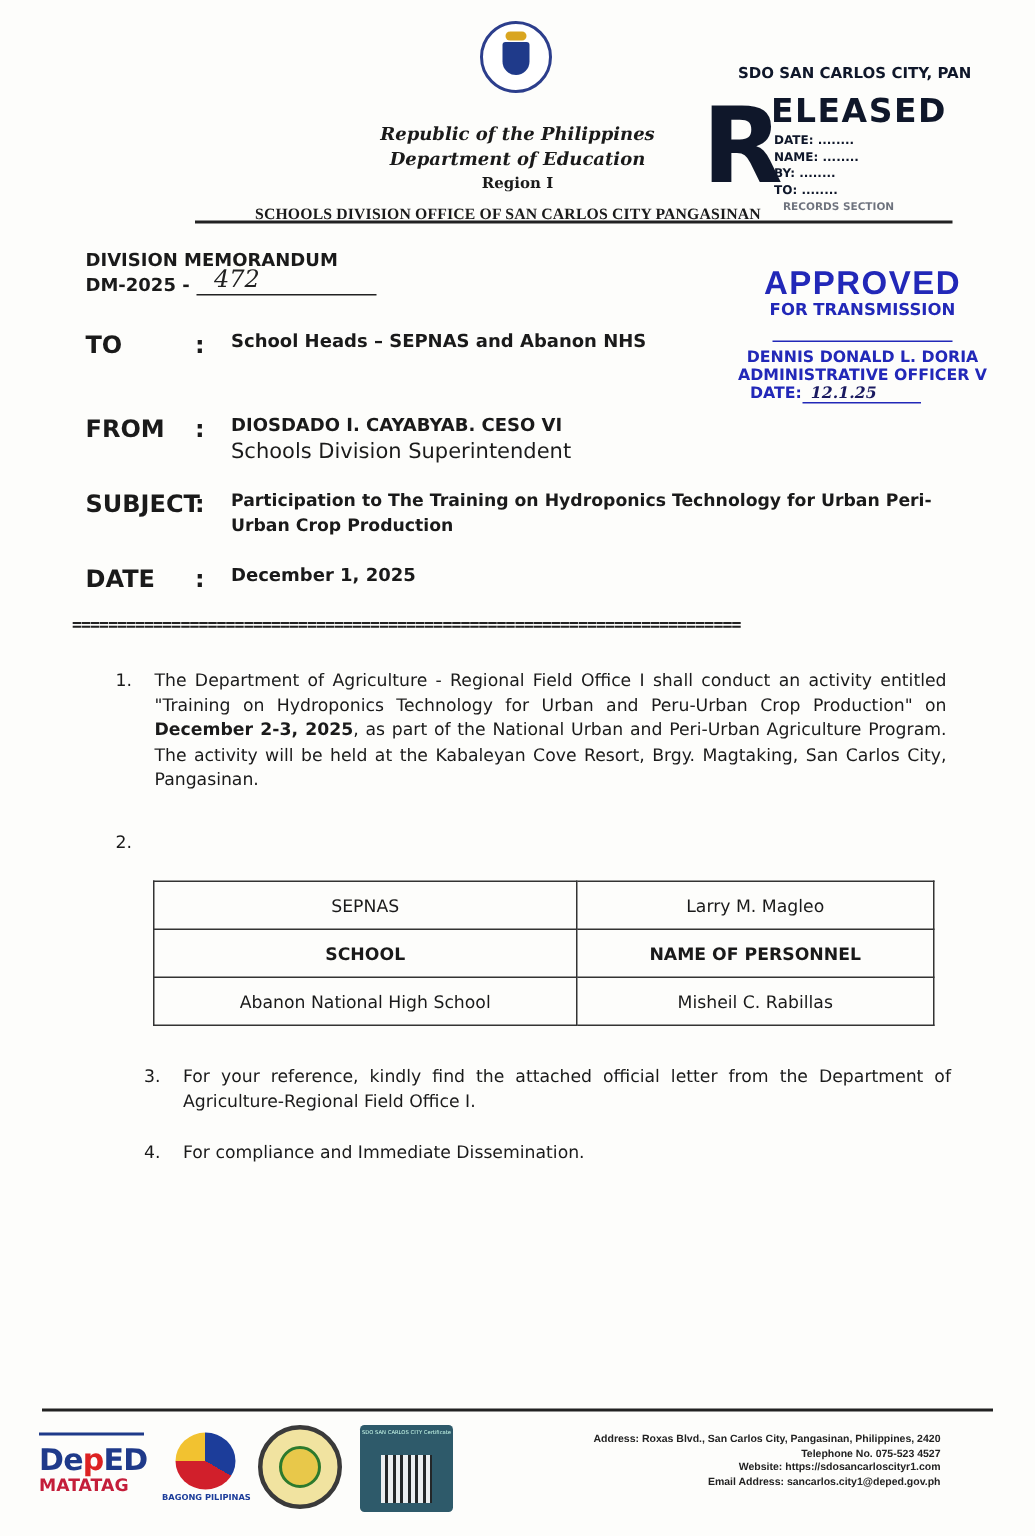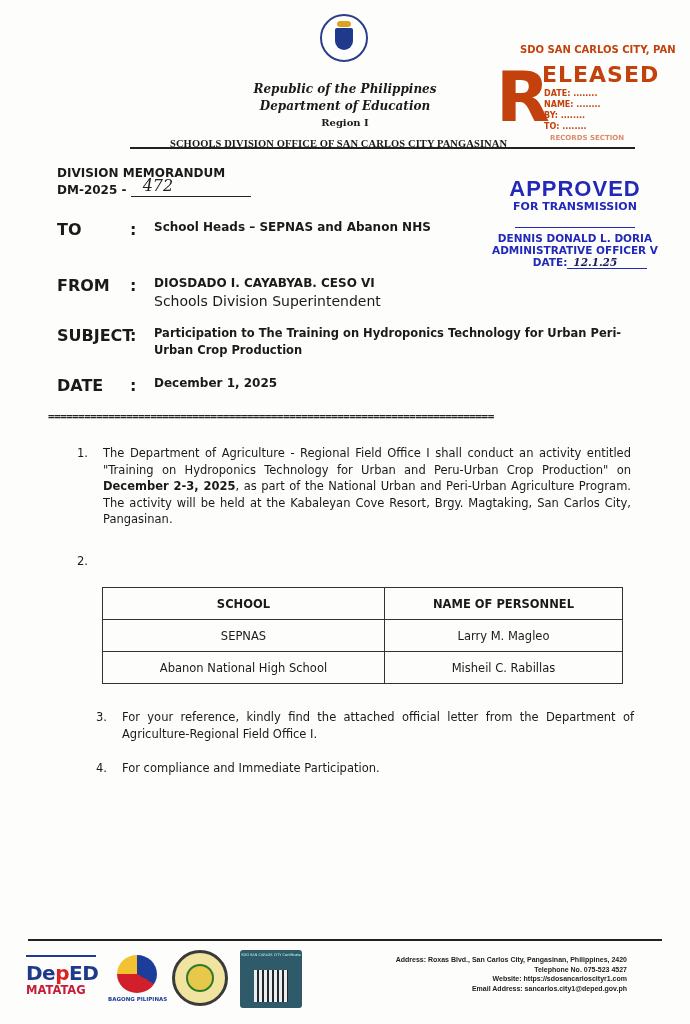--- a/index.html
+++ b/index.html
@@ -11,34 +11,34 @@
   .seal .shield { position:absolute; left:13px; top:12px; width:18px; height:22px; background:#1f3a8a;
           border-radius:2px 2px 9px 9px; }
   .seal .gold { position:absolute; left:15px; top:5px; width:14px; height:6px; background:#d9a520; border-radius:3px; }
   .hdr { left:0; width:690px; text-align:center; font-family:"DejaVu Serif", serif; font-weight:bold; }
   .h1 { top:82px; font-size:12px; font-style:italic; }
   .h2 { top:99px; font-size:12px; font-style:italic; }
   .h3 { top:117px; font-size:10px; }
   .h4 { top:138px; left:170px; width:480px; text-align:left; font-size:10.5px; font-family:"Liberation Serif", serif; font-weight:bold; letter-spacing:0.1px; }
   .hline { left:130px; top:147px; width:505px; height:2px; background:#222; }
 
-  .stamp-released { left:492px; top:42px; width:190px; height:110px; color:#c2410c; font-family:"DejaVu Sans", sans-serif; font-weight:bold; }
+  .stamp-released { left:464px; top:42px; width:190px; height:110px; color:#0f172a; font-family:"DejaVu Sans", sans-serif; font-weight:bold; }
   .stamp-released .top { position:absolute; left:28px; top:2px; font-size:10px; }
   .stamp-released .bigR { position:absolute; left:4px; top:20px; font-size:70px; line-height:70px; font-family:"DejaVu Sans", sans-serif; }
   .stamp-released .word { position:absolute; left:50px; top:20px; font-size:22px; letter-spacing:1px; }
   .stamp-released .lines { position:absolute; left:52px; top:46px; font-size:8px; line-height:11px; }
   .stamp-released .bottom { position:absolute; left:58px; top:92px; font-size:7px; opacity:0.6; }
 
   .stamp-approved { left:470px; top:176px; width:210px; color:#2228b8; font-weight:bold; text-align:center; }
   .stamp-approved .a1 { font-size:22px; letter-spacing:1px; font-family:Liberation Sans, sans-serif; }
   .stamp-approved .a2 { font-size:11px; margin-top:-2px; }
   .stamp-approved .sigline { width:120px; height:1px; background:#2228b8; margin:14px auto 4px; }
   .stamp-approved .a3 { font-size:10.5px; }
   .stamp-approved .a4 { font-size:10.5px; }
-  .stamp-approved .a5 { font-size:10.5px; text-align:center; padding-left:30px; }
+  .stamp-approved .a5 { font-size:10.5px; text-align:left; padding-left:30px; }
   .stamp-approved .a5 span.hw { font-family:"DejaVu Serif", serif; font-style:italic; color:#1a1a60; border-bottom:1px solid #2228b8; padding:0 30px 0 6px; }
 
   .memo { font-family:"DejaVu Sans", sans-serif; font-weight:bold; font-size:12px; }
   .lbl { font-weight:bold; font-size:16px; }
   .val { font-weight:bold; font-size:12px; }
   .sub { font-size:14px; font-weight:normal; }
   .hand { font-family:"DejaVu Serif", serif; font-style:italic; font-weight:normal; color:#222; }
   .dmline { display:inline-block; width:120px; border-bottom:1.5px solid #222; height:14px; vertical-align:bottom; position:relative; }
   .dmline span { position:absolute; left:12px; top:-6px; font-size:16px; }
 
@@ -134,39 +134,39 @@
 <div class="abs para" style="left:103px; top:445px; width:528px;">
   <span class="num">1.</span><span>The Department of Agriculture - Regional Field Office I shall conduct an activity entitled "Training on Hydroponics Technology for Urban and Peru-Urban Crop Production" on </span><b>December 2-3, 2025</b><span>, as part of the National Urban and Peri-Urban Agriculture Program. The activity will be held at the Kabaleyan Cove Resort, Brgy. Magtaking, San Carlos City, Pangasinan.</span>
 </div>
 <div class="abs para" style="left:103px; top:553px; width:528px; word-spacing:5px;">
   <span class="num" style="word-spacing:0">2.</span>
 </div>
 
 <table class="abs pers">
   <tbody>
       <tr>
+    <td>SEPNAS</td>
+    <td>Larry M. Magleo</td>
+  </tr>
+  <tr>
     <th>SCHOOL</th>
     <th>NAME OF PERSONNEL</th>
-  </tr>
-  <tr>
-    <td>SEPNAS</td>
-    <td>Larry M. Magleo</td>
   </tr>
   <tr>
     <td>Abanon National High School</td>
     <td>Misheil C. Rabillas</td>
   </tr>
 </tbody>
   </table>
 
 <div class="abs para" style="left:122px; top:709px; width:512px;">
   <span class="num">3.</span><span>For your reference, kindly find the attached official letter from the Department of Agriculture-Regional Field Office I.</span>
 </div>
 <div class="abs para" style="left:122px; top:760px; width:512px;">
-  <span class="num">4.</span><span>For compliance and Immediate Participation.</span>
+  <span class="num">4.</span><span>For compliance and Immediate Dissemination.</span>
 </div>
 
 <div class="abs fline"></div>
 <div class="abs deped">
   <div class="bar"></div>
   <div class="d1"><span>De</span><span class="e">p</span><span>ED</span></div>
   <div class="d2">MATATAG</div>
 </div>
 <div class="abs bp">
   <div class="circ"></div>

